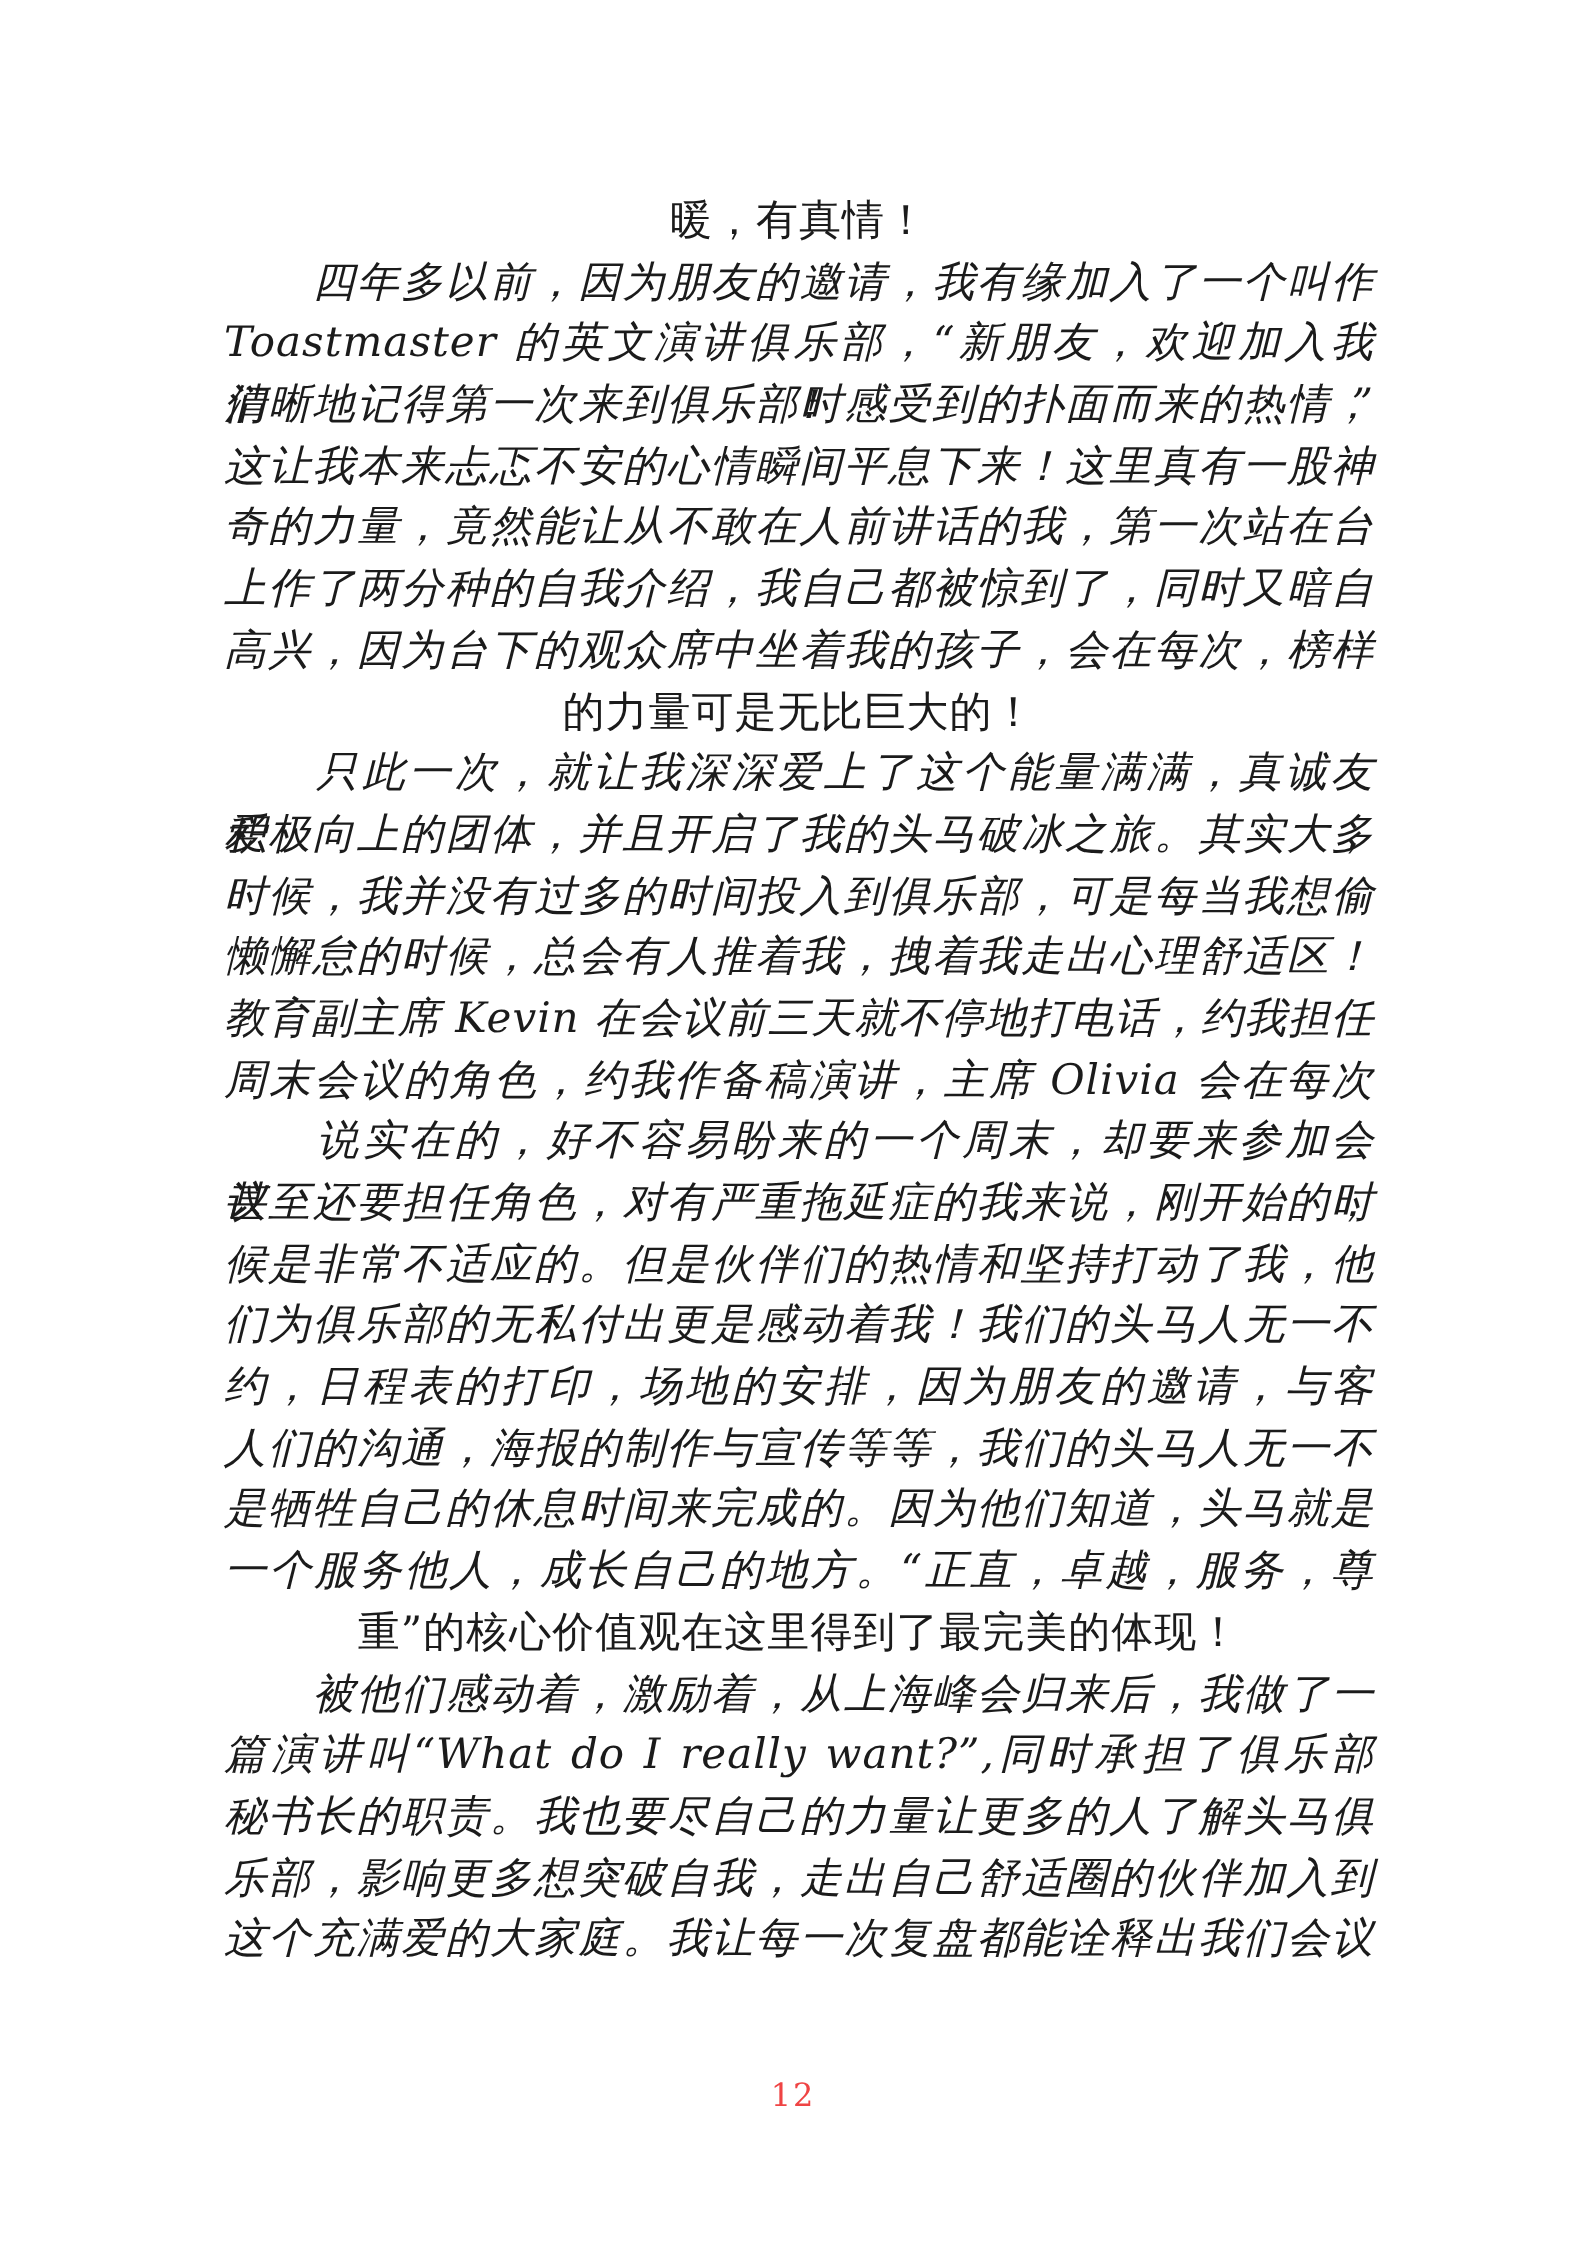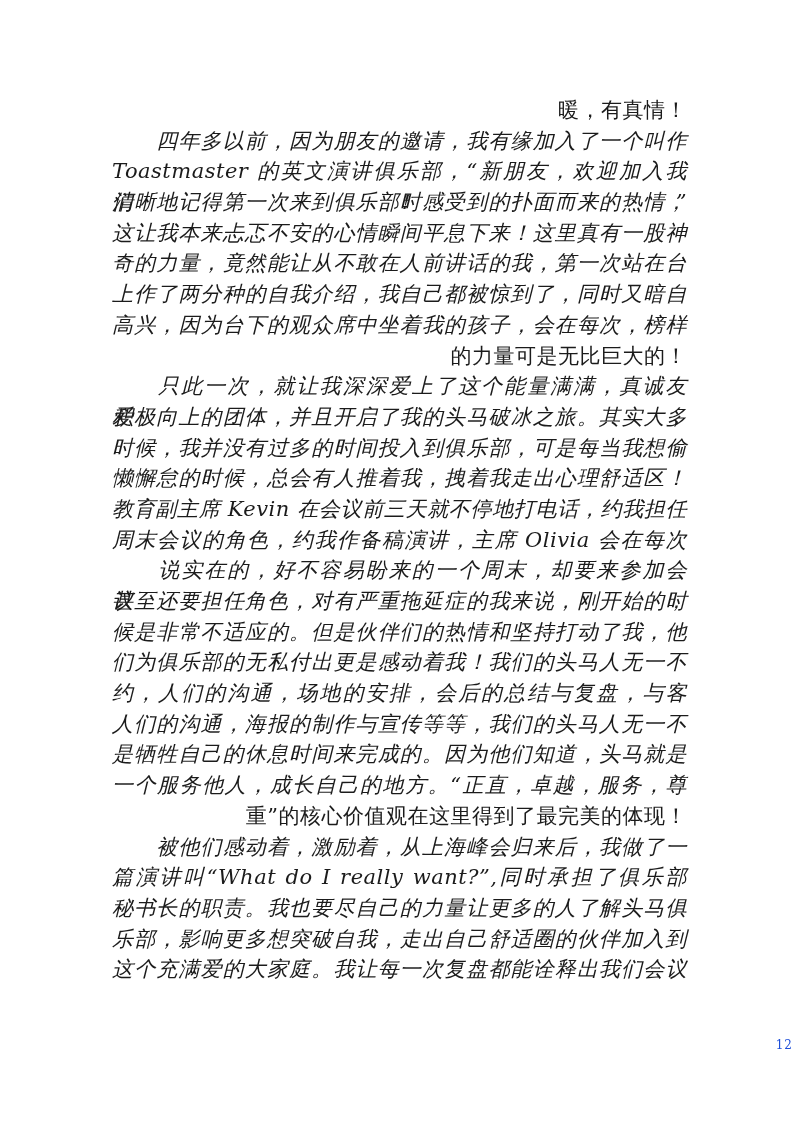--- a/index.html
+++ b/index.html
@@ -21,39 +21,39 @@
     left: 112px;
     top: 95px;
     width: 575px;
     font-size: 21px;
     line-height: 30.7px;
     letter-spacing: 0.5px;
     white-space: nowrap;
   }
   .line {
     height: 30.7px;
-    text-align: right;
+    text-align: center;
     white-space: pre;
   }
   
   .line.j {
     white-space: normal;
     text-align: justify;
     text-align-last: justify;
     font-style: italic;
   }
   .page-number {
     position: absolute;
     left: 0;
     top: 1038px;
     width: 100%;
-    text-align: right;
-    font-size: 12px;
+    text-align: center;
+    font-size: 16px;
     letter-spacing: 1px;
-    color: #1d4ed8;
+    color: #ef4444;
   }
 </style>
 </head>
 <body>
 
 <div class="page">
 
   <div class="body-text">
     <div class="line">暖，有真情！</div>
     <div class="line j">　　四年多以前，因为朋友的邀请，我有缘加入了一个叫作</div>
@@ -67,21 +67,21 @@
     <div class="line j">　　只此一次，就让我深深爱上了这个能量满满，真诚友爱，</div>
     <div class="line j">积极向上的团体，并且开启了我的头马破冰之旅。其实大多</div>
     <div class="line j">时候，我并没有过多的时间投入到俱乐部，可是每当我想偷</div>
     <div class="line j">懒懈怠的时候，总会有人推着我，拽着我走出心理舒适区！</div>
     <div class="line j">教育副主席 Kevin 在会议前三天就不停地打电话，约我担任</div>
     <div class="line j">周末会议的角色，约我作备稿演讲，主席 Olivia 会在每次</div>
     <div class="line j">　　说实在的，好不容易盼来的一个周末，却要来参加会议，</div>
     <div class="line j">甚至还要担任角色，对有严重拖延症的我来说，刚开始的时</div>
     <div class="line j">候是非常不适应的。但是伙伴们的热情和坚持打动了我，他</div>
     <div class="line j">们为俱乐部的无私付出更是感动着我！我们的头马人无一不</div>
-    <div class="line j">约，人们的沟通，场地的安排，会后的总结与复盘，与客</div>
+    <div class="line j">约，日程表的打印，场地的安排，因为朋友的邀请，与客</div>
     <div class="line j">人们的沟通，海报的制作与宣传等等，我们的头马人无一不</div>
     <div class="line j">是牺牲自己的休息时间来完成的。因为他们知道，头马就是</div>
     <div class="line j">一个服务他人，成长自己的地方。“正直，卓越，服务，尊</div>
     <div class="line">重”的核心价值观在这里得到了最完美的体现！</div>
     <div class="line j">　　被他们感动着，激励着，从上海峰会归来后，我做了一</div>
     <div class="line j">篇演讲叫“What do I really want?”,同时承担了俱乐部</div>
     <div class="line j">秘书长的职责。我也要尽自己的力量让更多的人了解头马俱</div>
     <div class="line j">乐部，影响更多想突破自我，走出自己舒适圈的伙伴加入到</div>
     <div class="line j">这个充满爱的大家庭。我让每一次复盘都能诠释出我们会议</div>
   </div>

